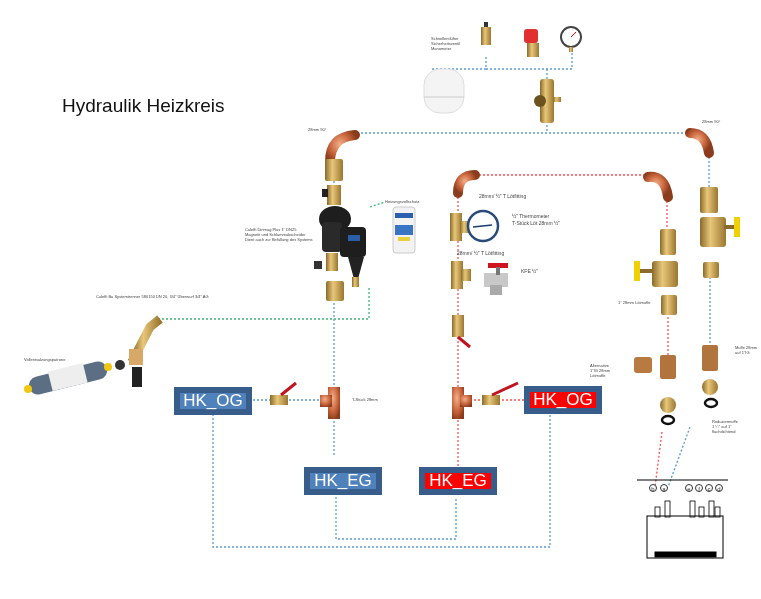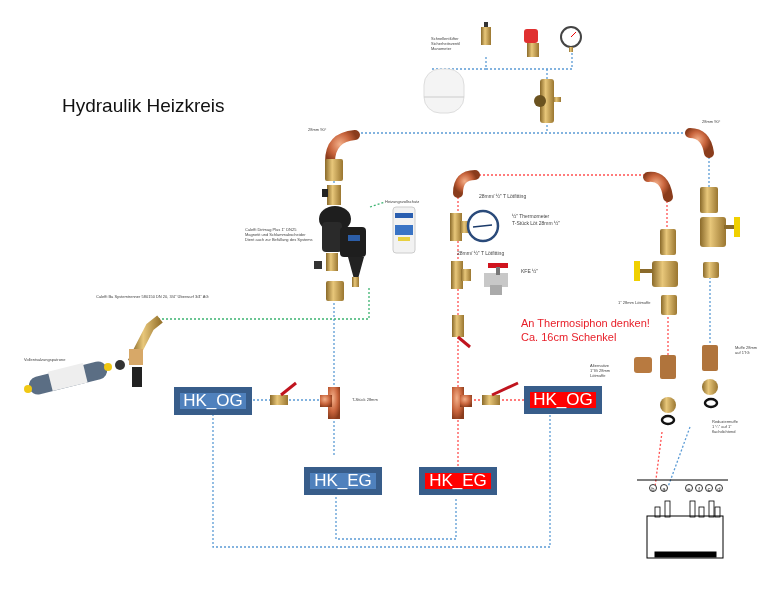--- a/index.html
+++ b/index.html
@@ -231,22 +231,20 @@
   <div class="lbl" style="left:618px;top:283px">1" 28mm Lötmuffe</div>
   <div class="lbl" style="left:590px;top:346px">Alternative
 1"IG 28mm
 Lötmuffe</div>
   <div class="lbl" style="left:735px;top:328px">Muffe 28mm
 auf 1"IG</div>
   <div class="lbl" style="left:712px;top:402px">Reduziermuffe
 1 ¼" auf 1"
 flachdichtend</div>
 
-  <div class="note">An Thermosiphon denken!
-Ca. 16cm Schenkel</div>
 
   <div class="hk blue" style="left:174px;top:370px">HK_OG</div>
   <div class="hk blue" style="left:304px;top:450px">HK_EG</div>
   <div class="hk red" style="left:419px;top:450px">HK_EG</div>
   <div class="hk red" style="left:524px;top:369px">HK_OG</div>
 
   <div id="ports">
       <div style="position: absolute; left: 649px; top: 467px; width: 8px; height: 8px; border: 1px solid rgb(51, 51, 51); border-radius: 50%; font-size: 6px; line-height: 8px; text-align: center; color: rgb(51, 51, 51); background: rgb(255, 255, 255); box-sizing: border-box; font-family: &quot;Liberation Sans&quot;, sans-serif;">b</div>
       <div style="position: absolute; left: 660px; top: 467px; width: 8px; height: 8px; border: 1px solid rgb(51, 51, 51); border-radius: 50%; font-size: 6px; line-height: 8px; text-align: center; color: rgb(51, 51, 51); background: rgb(255, 255, 255); box-sizing: border-box; font-family: &quot;Liberation Sans&quot;, sans-serif;">a</div>
       <div style="position: absolute; left: 685px; top: 467px; width: 8px; height: 8px; border: 1px solid rgb(51, 51, 51); border-radius: 50%; font-size: 6px; line-height: 8px; text-align: center; color: rgb(51, 51, 51); background: rgb(255, 255, 255); box-sizing: border-box; font-family: &quot;Liberation Sans&quot;, sans-serif;">e</div>

